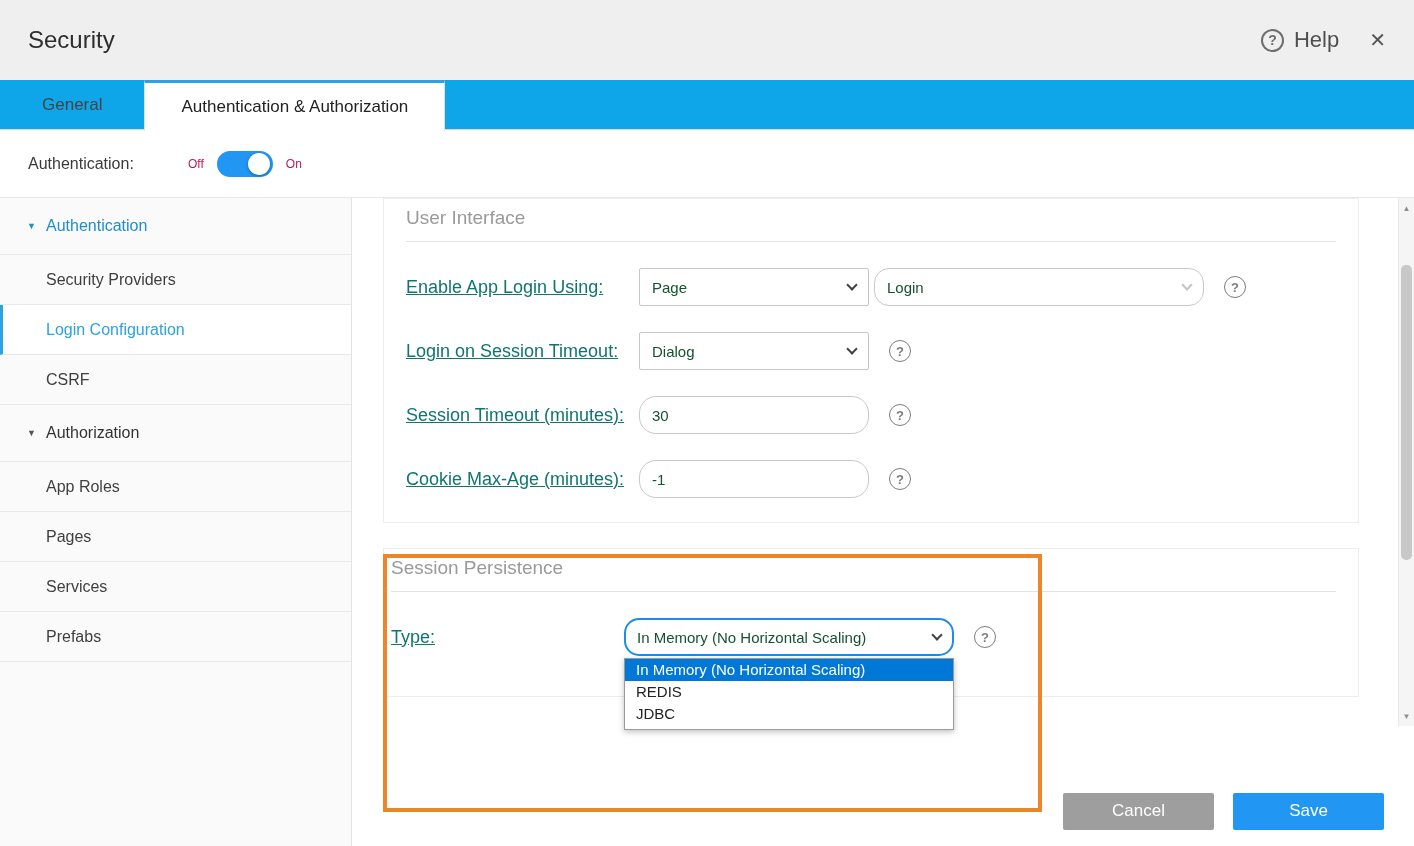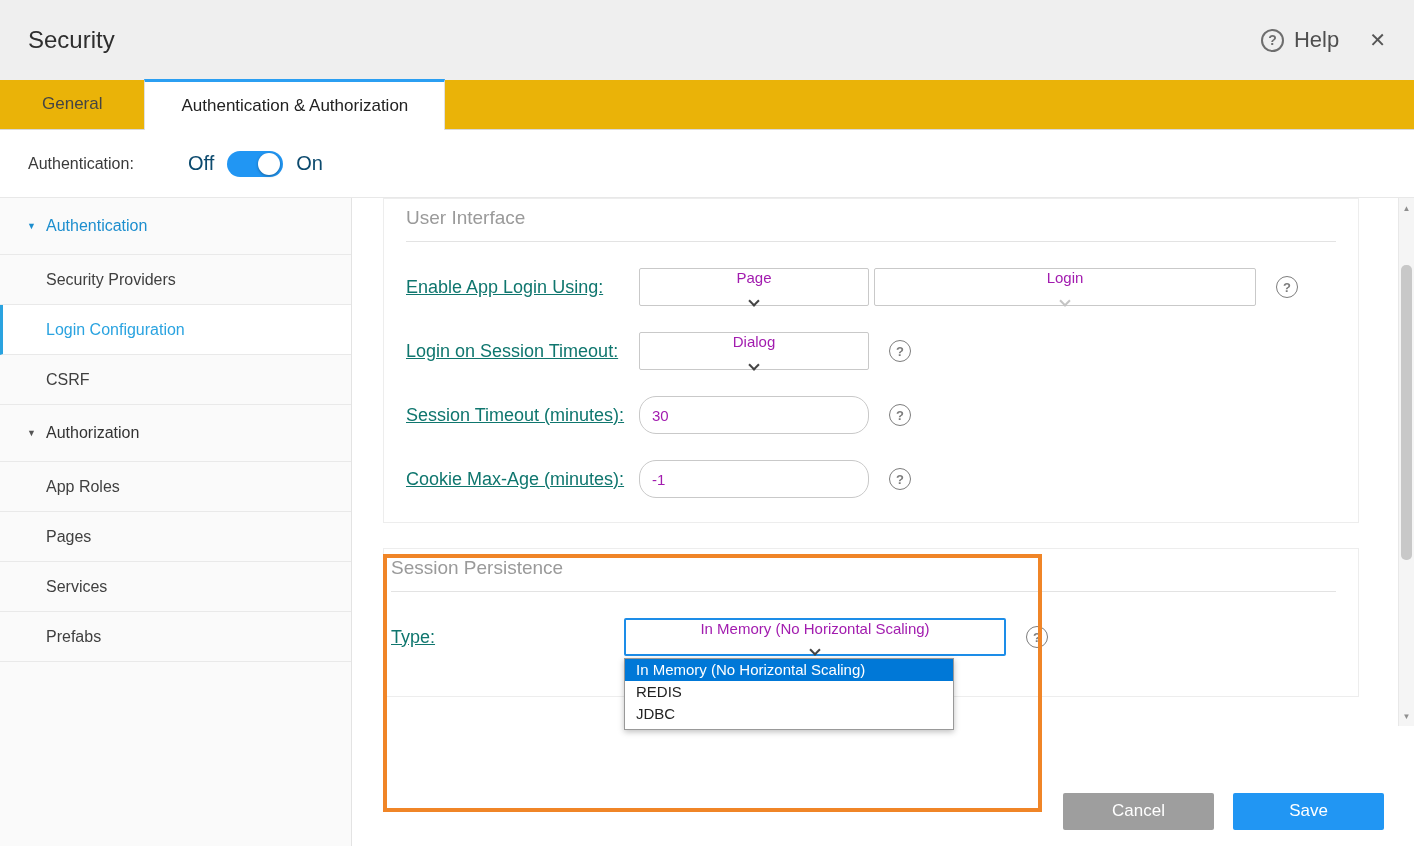--- a/index.html
+++ b/index.html
@@ -15,32 +15,32 @@
   .header-right { margin-left:auto; display:flex; align-items:center; }
   .help-circle {
     width:23px; height:23px; border:2px solid #6e6e6e; border-radius:50%;
     display:flex; align-items:center; justify-content:center;
     font-size:14px; color:#6e6e6e; font-weight:bold; cursor:pointer;
   }
   .help-label { font-size:22px; color:#4f4f4f; margin:0 30px 0 10px; cursor:pointer; }
   .close-icon { font-size:20px; color:#555; cursor:pointer; line-height:1; }
 
   
-  .tabbar { height:50px; background:#eab308; border-bottom:1px solid #d8d8d8; display:flex; align-items:flex-end; overflow:visible; position:relative; z-index:3; }
+  .tabbar { height:50px; background:#0ea5e9; border-bottom:1px solid #d8d8d8; display:flex; align-items:center; overflow:visible; position:relative; z-index:3; }
   .tab { height:50px; display:flex; align-items:center; padding:0 42px; font-size:17px; color:#444; cursor:pointer; }
   .tab.active {
     height:51px; margin-bottom:-1px; background:#fff; color:#222;
     border-top:3px solid #2b9ff2; border-left:1px solid #e0e0e0; border-right:1px solid #e0e0e0;
     padding:16px 36px;
   }
 
   
   .toggle-row { height:68px; background:#fff; display:flex; align-items:center; padding:0 28px; border-bottom:1px solid #e8e8e8; }
   .toggle-row-label { font-size:16px; color:#3a3a3a; width:160px; }
-  .off-label, .on-label { font-size:20px; color:#0c4a6e; }
+  .off-label, .on-label { font-size:12px; color:#be185d; }
   .toggle { width:56px; height:26px; border-radius:13px; background:#2196f3; position:relative; margin:0 13px; cursor:pointer; }
   .toggle-knob { width:22px; height:22px; border-radius:50%; background:#fff; position:absolute; top:2px; right:3px; box-shadow:0 1px 3px rgba(0,0,0,.35); }
 
   
   .main { display:flex; height:648px; position:relative; }
   .sidebar { width:352px; background:#fafafa; border-right:1px solid #e3e3e3; flex-shrink:0; }
   .side-item {
     height:50px; display:flex; align-items:center; padding-left:46px;
     border-bottom:1px solid #e9e9e9; font-size:16px; color:#3f3f3f;
     position:relative; cursor:pointer; background:transparent;
@@ -59,25 +59,25 @@
   .panel { margin-left:31px; width:976px; border:1px solid #ededed; background:#fff; padding:0 22px 24px; }
   .panel.session { margin-top:25px; padding-bottom:40px;padding-left:7px; }
   .section-title { font-size:19px; color:#9a9a9a; padding:8px 0 12px; border-bottom:1px solid #e3e3e3; }
   .form-rows { margin-top:26px; }
   .form-row { display:flex; align-items:center; margin-bottom:26px; }
   .form-row:last-child { margin-bottom:0; }
   .form-label { width:233px; flex-shrink:0; font-size:18px; color:#0f766e;text-decoration:underline; }
 
   .select, .text-input {
     height:38px; border:1px solid #c9c9c9; border-radius:2px; background:#fff;
-    font-size:15px; color:#a21caf; font-family:inherit;flex-direction:column;
+    font-size:15px; color:#14532d; font-family:inherit;
   }
   .select { display:flex; align-items:center; justify-content:space-between; padding:0 12px; cursor:pointer; }
   .sel-230 { width:230px; }
-  .sel-330 { width:382px; }
+  .sel-330 { width:330px;border-radius:15px; }
   .sel-second { margin-left:5px; }
   .chev { border:solid #444; border-width:0 2px 2px 0; padding:3px; transform:rotate(45deg); margin-top:-4px; flex-shrink:0; }
   .chev.muted { border-color:#c4c4c4; }
   .select.focused { border:2px solid #1d8de8; padding:0 11px; }
   .text-input { width:230px; padding:0 12px;border-radius:17px; }
 
   .help-q {
     width:22px; height:22px; border:1.5px solid #7d7d7d; border-radius:50%;
     display:flex; align-items:center; justify-content:center;
     font-size:13px; color:#7d7d7d; font-weight:bold; margin-left:20px; flex-shrink:0; cursor:pointer;

